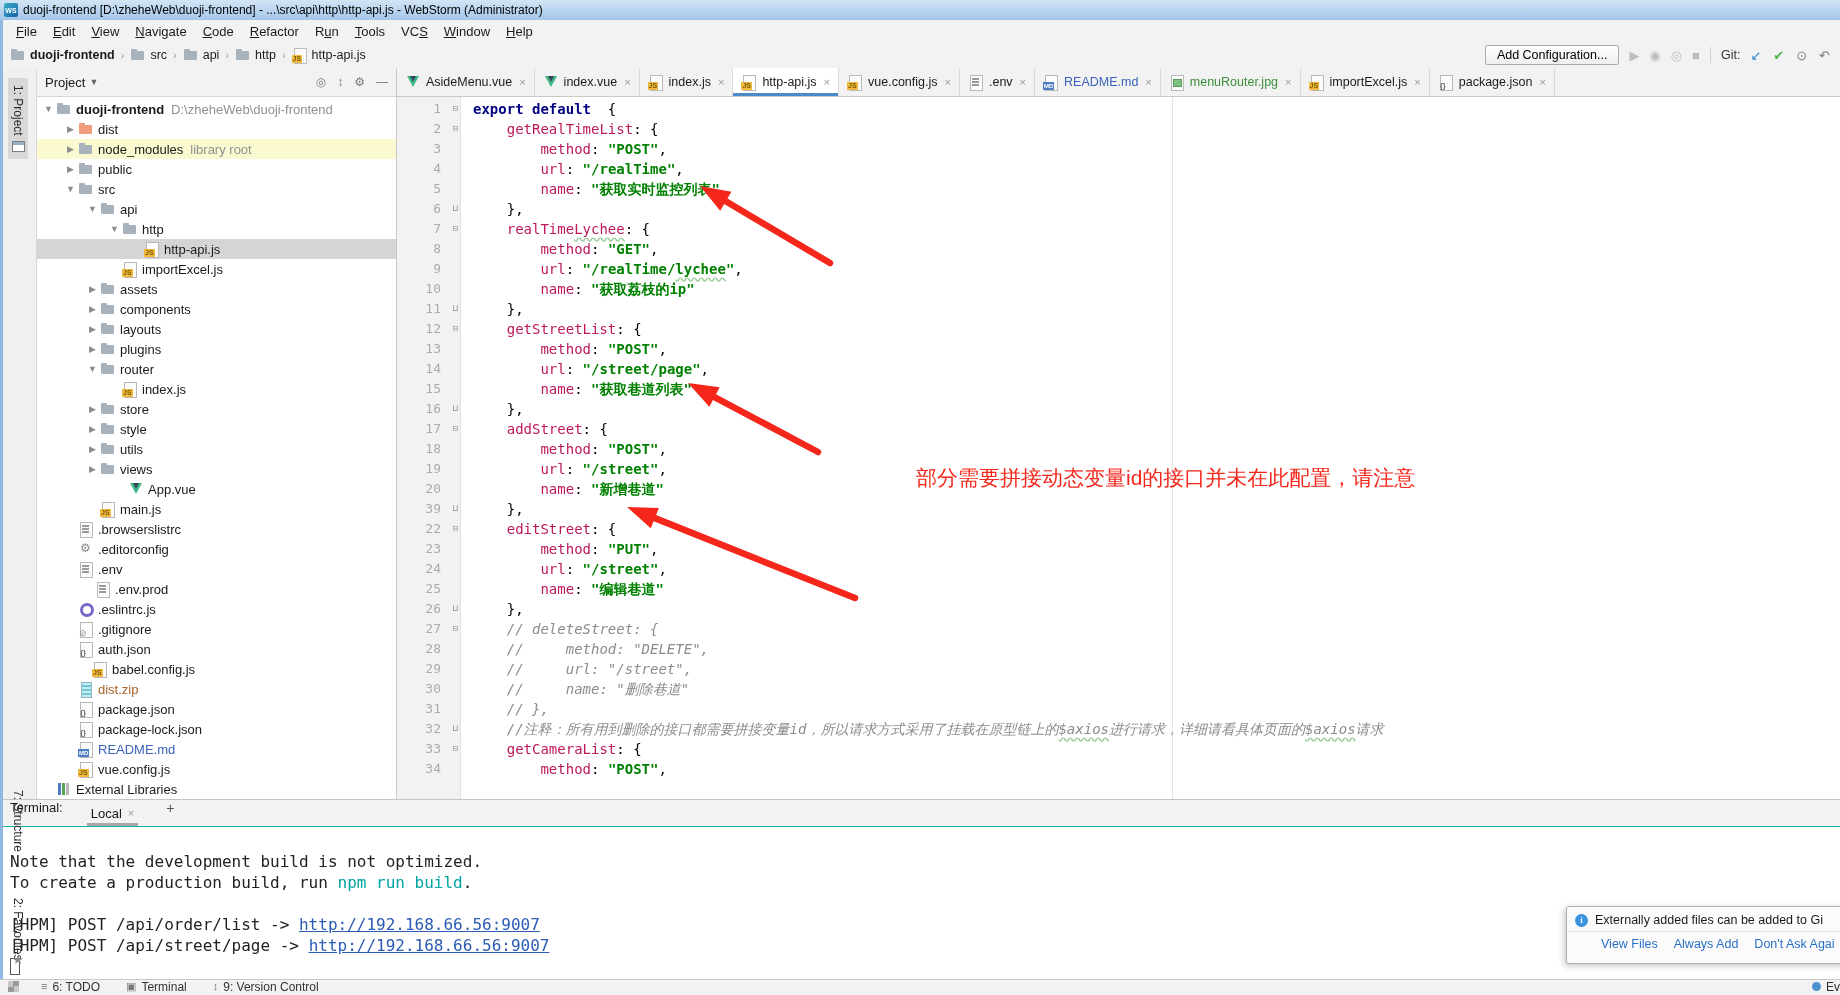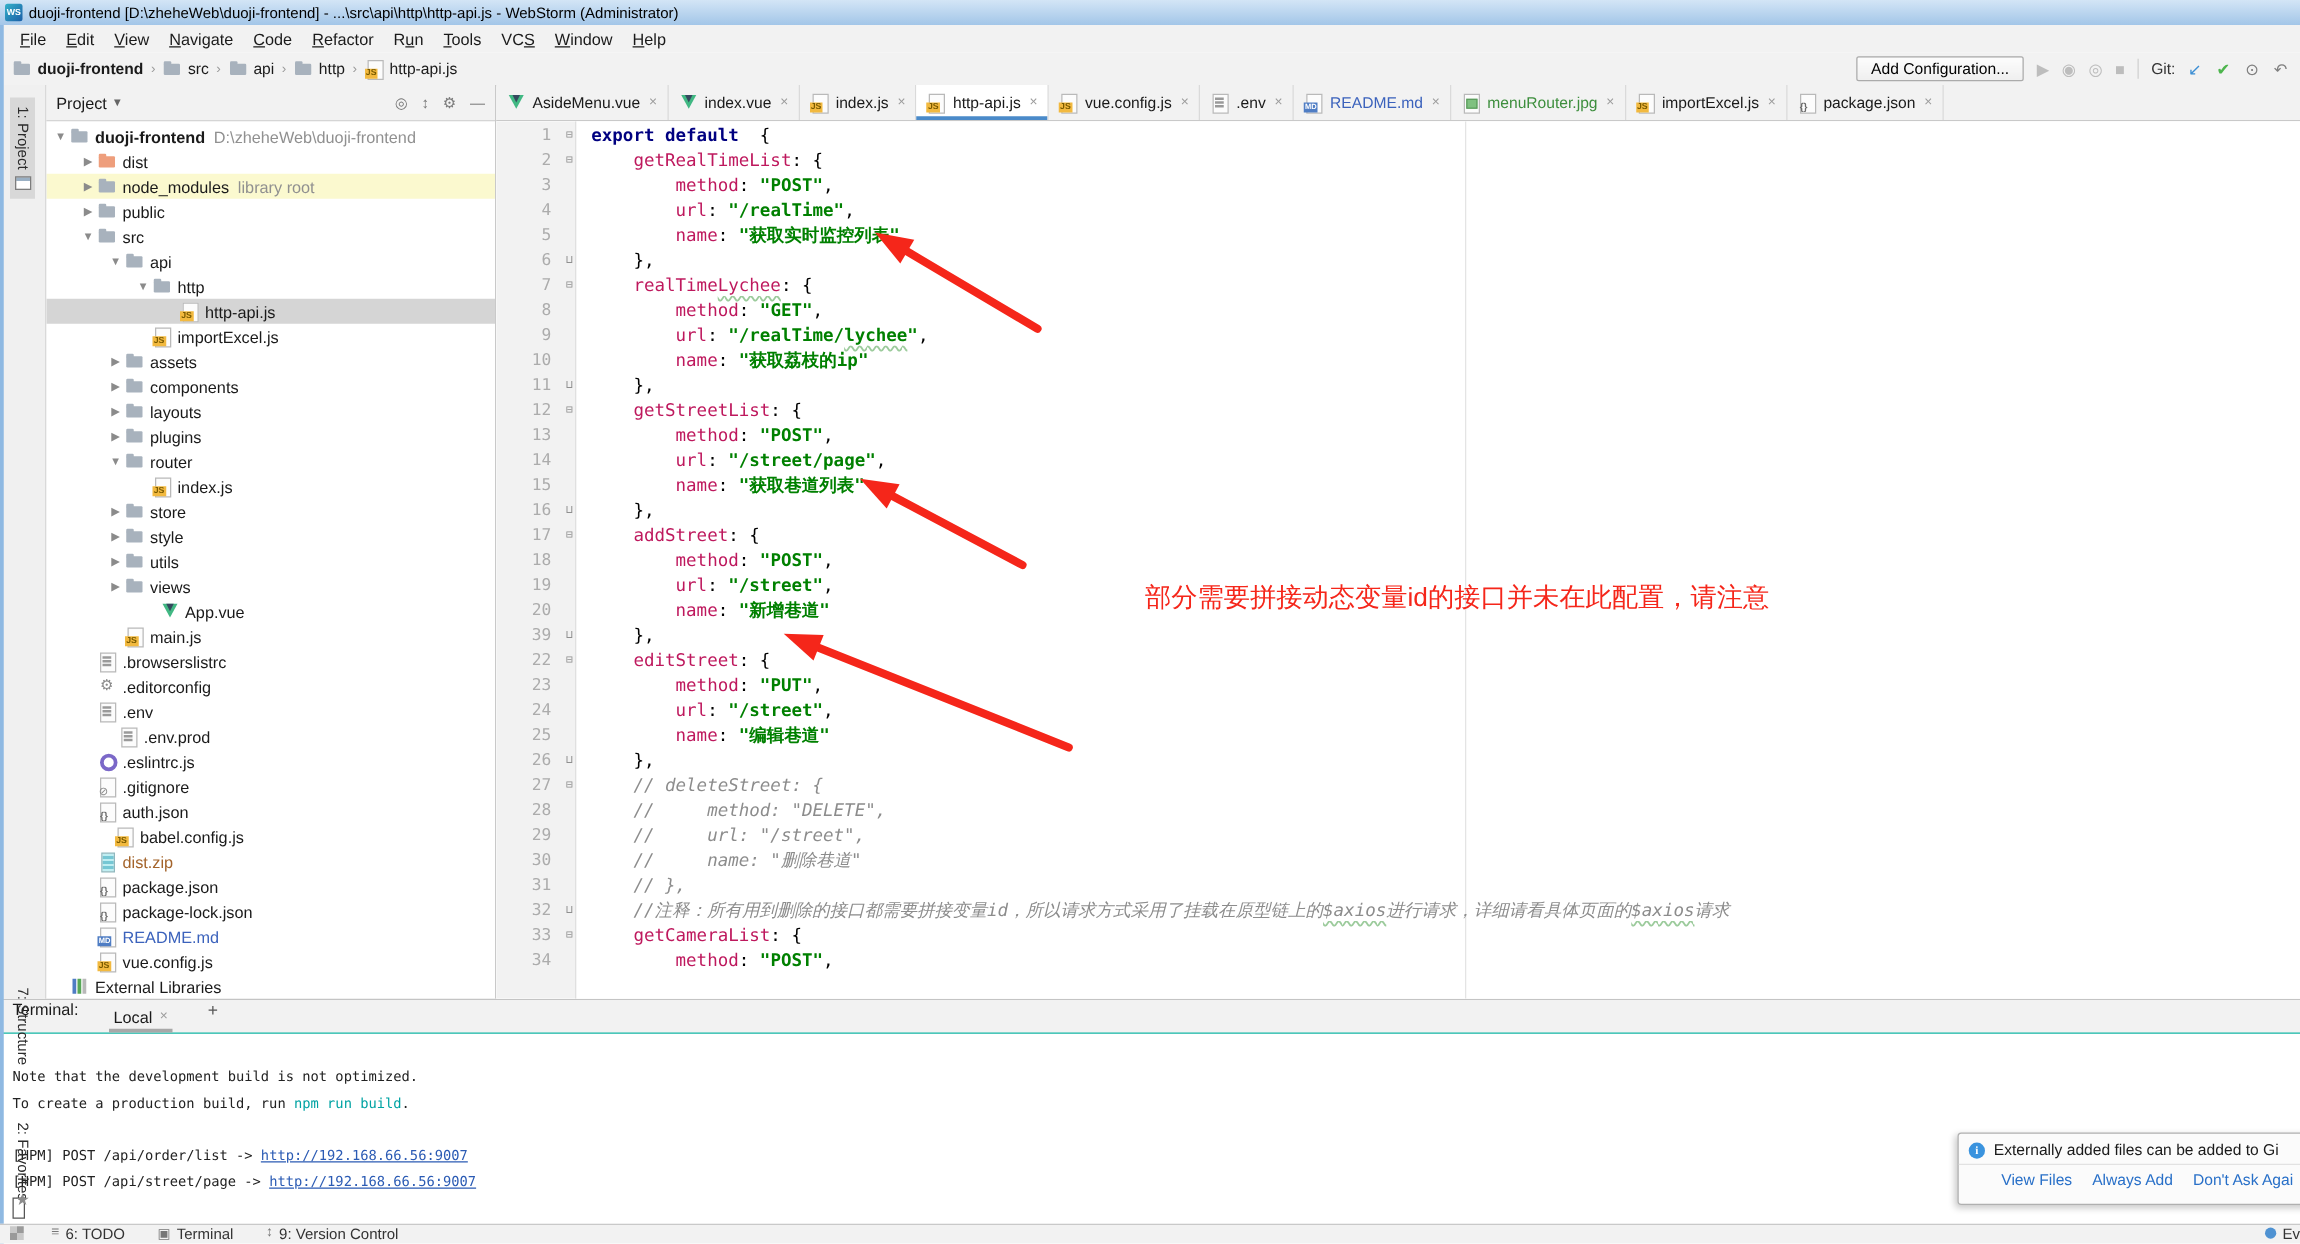--- a/index.html
+++ b/index.html
@@ -101,21 +101,21 @@
   
   .rednote{position:absolute;left:916px;top:464px;font-size:21px;color:#f5261a;z-index:25;white-space:nowrap}
   #arrows{position:absolute;left:0;top:0;z-index:30;pointer-events:none}
   
   .terminal{height:180px;flex:none;border-top:1px solid #c4c4c4;background:#fff;display:flex;flex-direction:column}
   .term-head{height:26px;flex:none;background:#f2f2f2;border-bottom:1px solid #14b8a6;display:flex;
              align-items:flex-start;padding-left:10px;font-size:13px;gap:24px}
   .term-tab{display:flex;align-items:center;gap:6px;height:100%;padding:0 4px;box-shadow:inset 0 -3px 0 #a8a8a8}
   .term-tab .x{color:#9b9b9b;font-size:11px}
   .term-plus{color:#555;font-size:14px;padding:0 4px}
-  .term-body{flex:1;padding:24px 0 0 10px;font-family:"DejaVu Sans Mono",monospace;font-size:11px;line-height:21px;color:#222}
+  .term-body{flex:1;padding:24px 0 0 10px;font-family:"DejaVu Sans Mono",monospace;font-size:16px;line-height:21px;color:#222}
   .t-cmd{color:#00a3a3}
   .t-link{color:#2b5bb4;text-decoration:underline}
   .cursor{display:inline-block;width:8px;height:15px;border:1px solid #555;vertical-align:-3px;margin-top:2px}
   
   .statusbar{position:absolute;left:0;right:0;bottom:0;height:15px;background:#f2f2f2;border-top:1px solid #c9c9c9;
              font-size:12px;color:#333;display:flex;align-items:flex-start;z-index:45;overflow:hidden}
   .sw-icon{width:11px;height:11px;margin:1px 8px 0 8px;flex:none;
            background:conic-gradient(#9a9a9a 0 25%,#c9c9c9 0 50%,#9a9a9a 0 75%,#c9c9c9 0)}
   .st-items{display:flex;gap:26px;margin-left:14px}
   .st-item{display:flex;gap:5px;align-items:flex-start}

